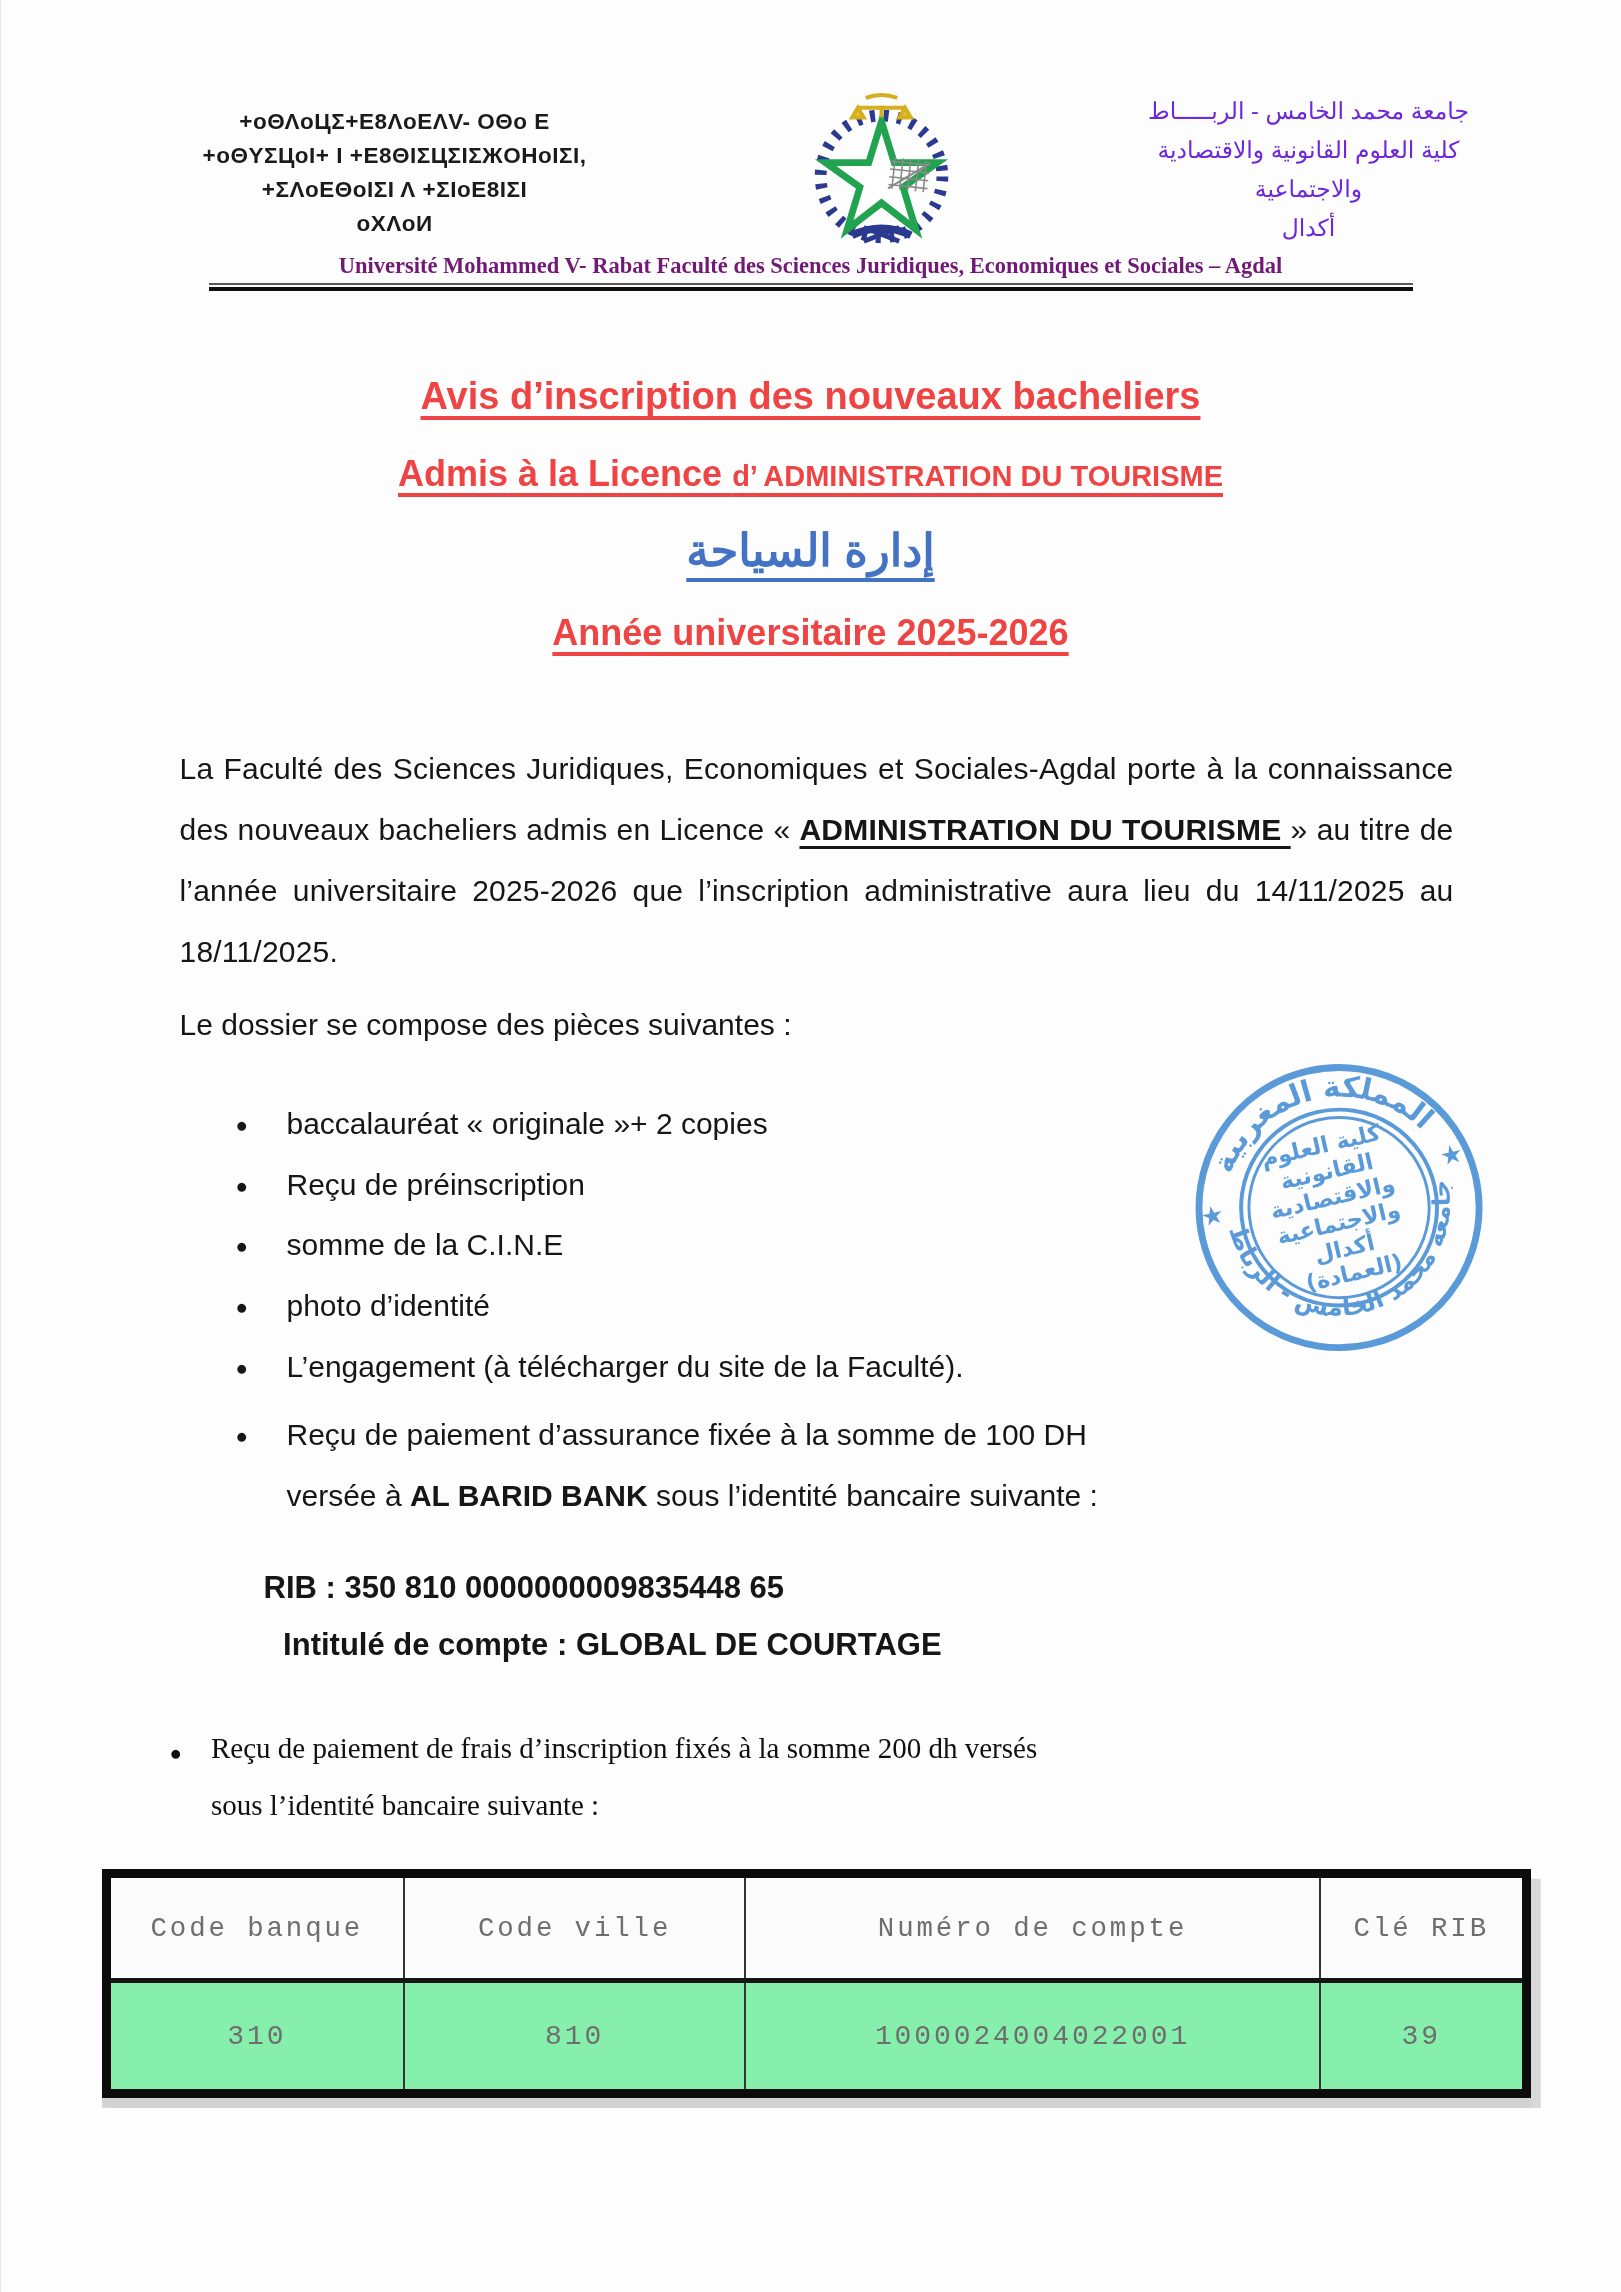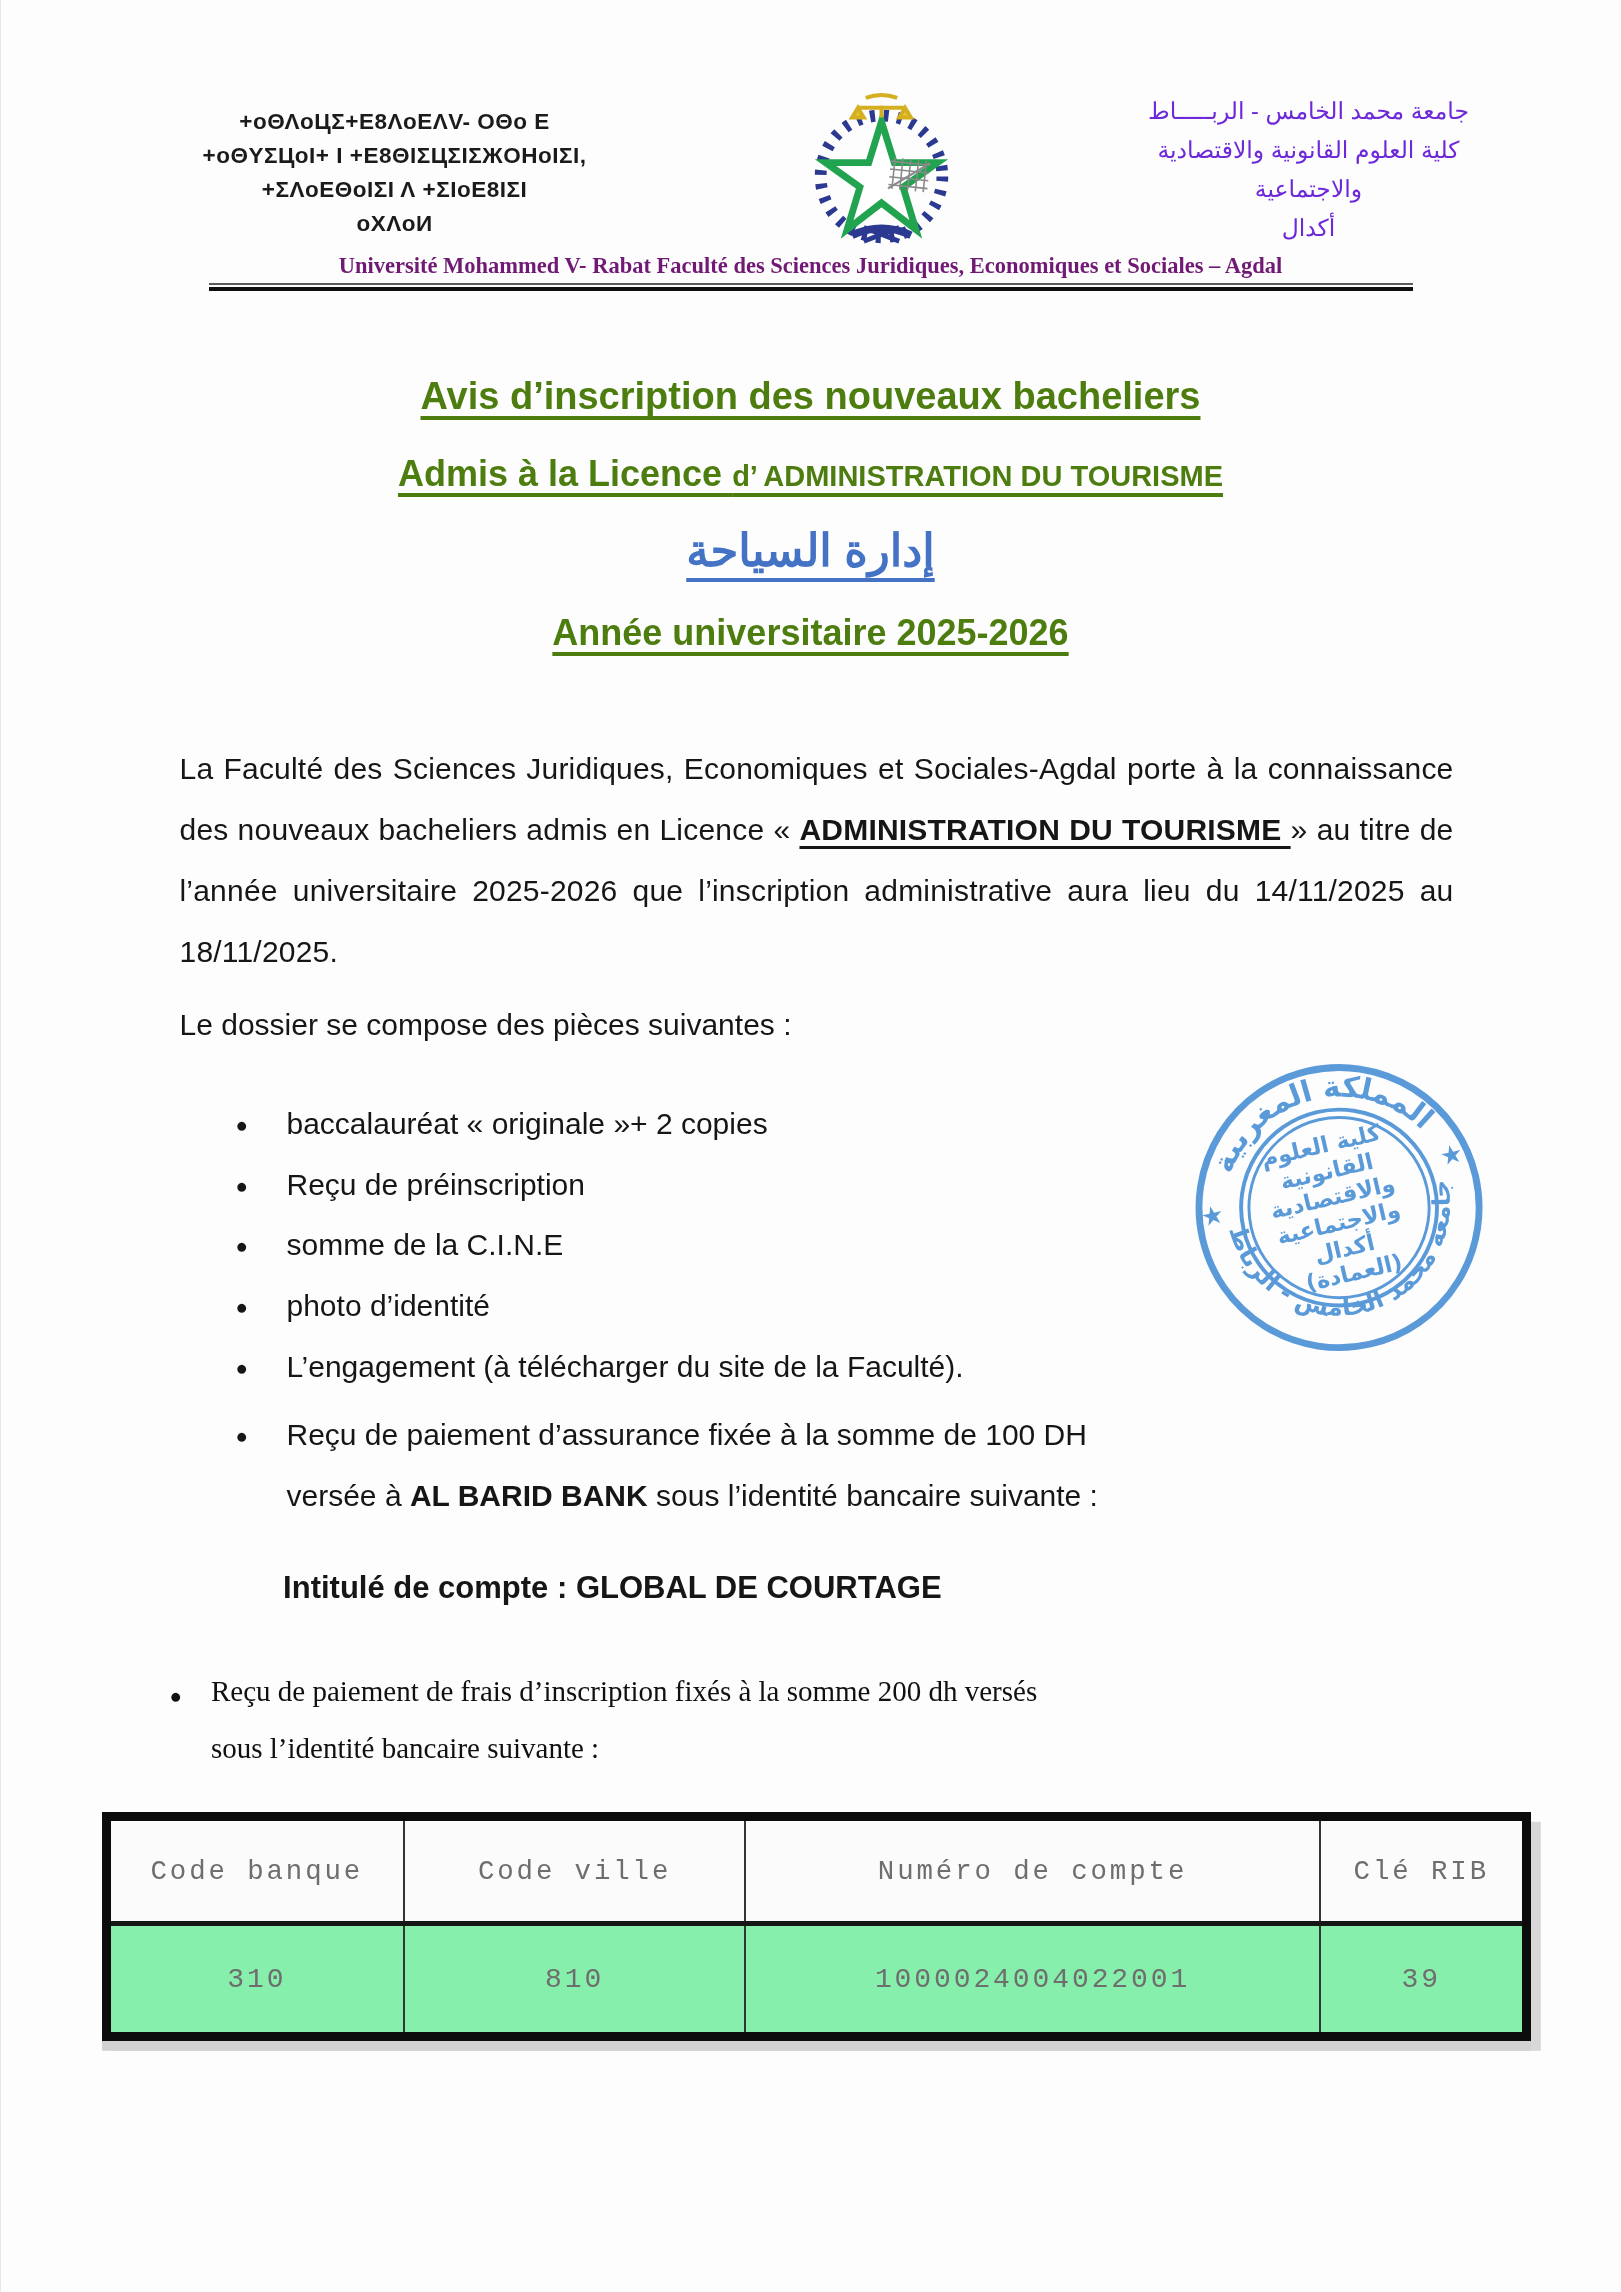--- a/index.html
+++ b/index.html
@@ -10,21 +10,21 @@
   .letterhead{display:flex;align-items:flex-start;padding:76px 116px 0 139px;}
   .lh-left{width:510px;margin-top:29px;text-align:center;font-weight:bold;
            font-size:22.5px;line-height:34px;letter-spacing:0.5px;color:#1b1b1b;}
   .lh-center{flex:1;display:flex;justify-content:center;margin-top:15.7px;}
   .lh-right{width:392px;text-align:center;font-size:23.5px;line-height:39px;margin-top:15.7px;color:#6d28d9;}
   .banner{text-align:center;font-family:"Liberation Serif",serif;font-weight:bold;
           font-size:22.5px;margin-top:2px;color:#701a75;}
   .rule{width:1204px;margin:3.9px auto 0;height:2.9px;border-top:2px solid #5a5a5a;border-bottom:4.9px solid #0f0f0f;}
 
   
-  .t-red{color:#4d7c0f;font-weight:bold;text-decoration:underline;
+  .t-red{color:#ef4444;font-weight:bold;text-decoration:underline;
          text-decoration-thickness:3.9px;text-underline-offset:6.9px;}
   .t1{margin:84px 0 0;text-align:center;font-size:38px;}
   .t2{margin:35px 0 0;text-align:center;font-size:36px;}
   .t2-small{font-size:29px;}
   .t-blue{margin:29px 0 0;text-align:center;color:#4472c4;font-size:45px;font-weight:bold;
           text-decoration:underline;text-decoration-thickness:3.9px;text-underline-offset:11.8px;}
   .t3{margin:35px 0 0;text-align:center;font-size:36px;}
 
   
   .para{width:1274px;margin:84px 0 0 179px;font-size:30px;line-height:61px;
@@ -118,20 +118,21 @@
     <ul class="docs">
       <li>baccalauréat « originale »+ 2 copies</li>
       <li>Reçu de préinscription</li>
       <li>somme de la C.I.N.E</li>
       <li>photo  d’identité</li>
       <li>L’engagement (à télécharger du site de la Faculté).</li>
       <li class="multi"><span>Reçu de paiement d’assurance fixée à la somme de 100 DH</span><br><span>versée à </span><b>AL BARID BANK</b><span> sous l’identité bancaire suivante :</span></li>
     </ul>
 
     <div class="rib">
+      <div>RIB : 350 810 0000000009835448 65</div>
       <div class="rib2">Intitulé de compte : GLOBAL DE COURTAGE</div>
     </div>
 
     <div class="serif-item">
       <span class="sb">●</span>
       <div><span>Reçu de paiement de frais d’inscription fixés à la somme 200 dh versés</span><br><span>sous l’identité bancaire suivante :</span></div>
     </div>
 
     <table class="bank">
       <colgroup>

